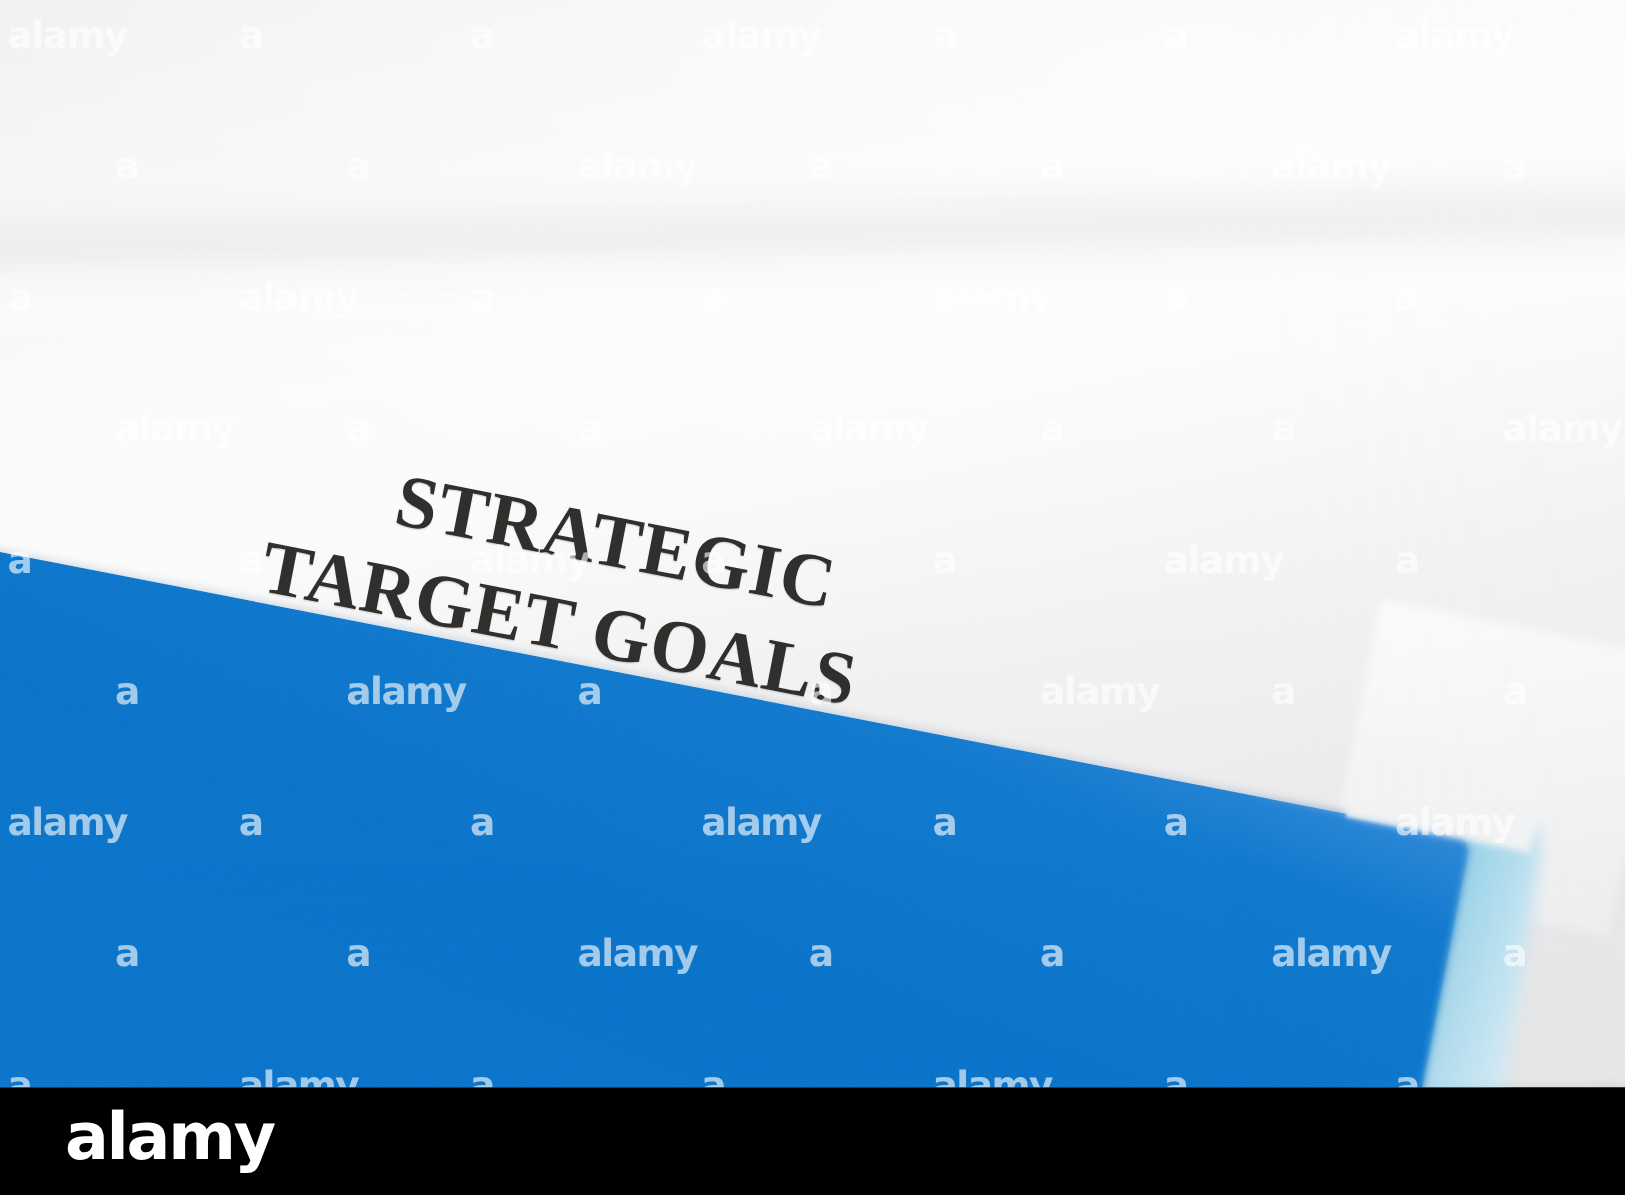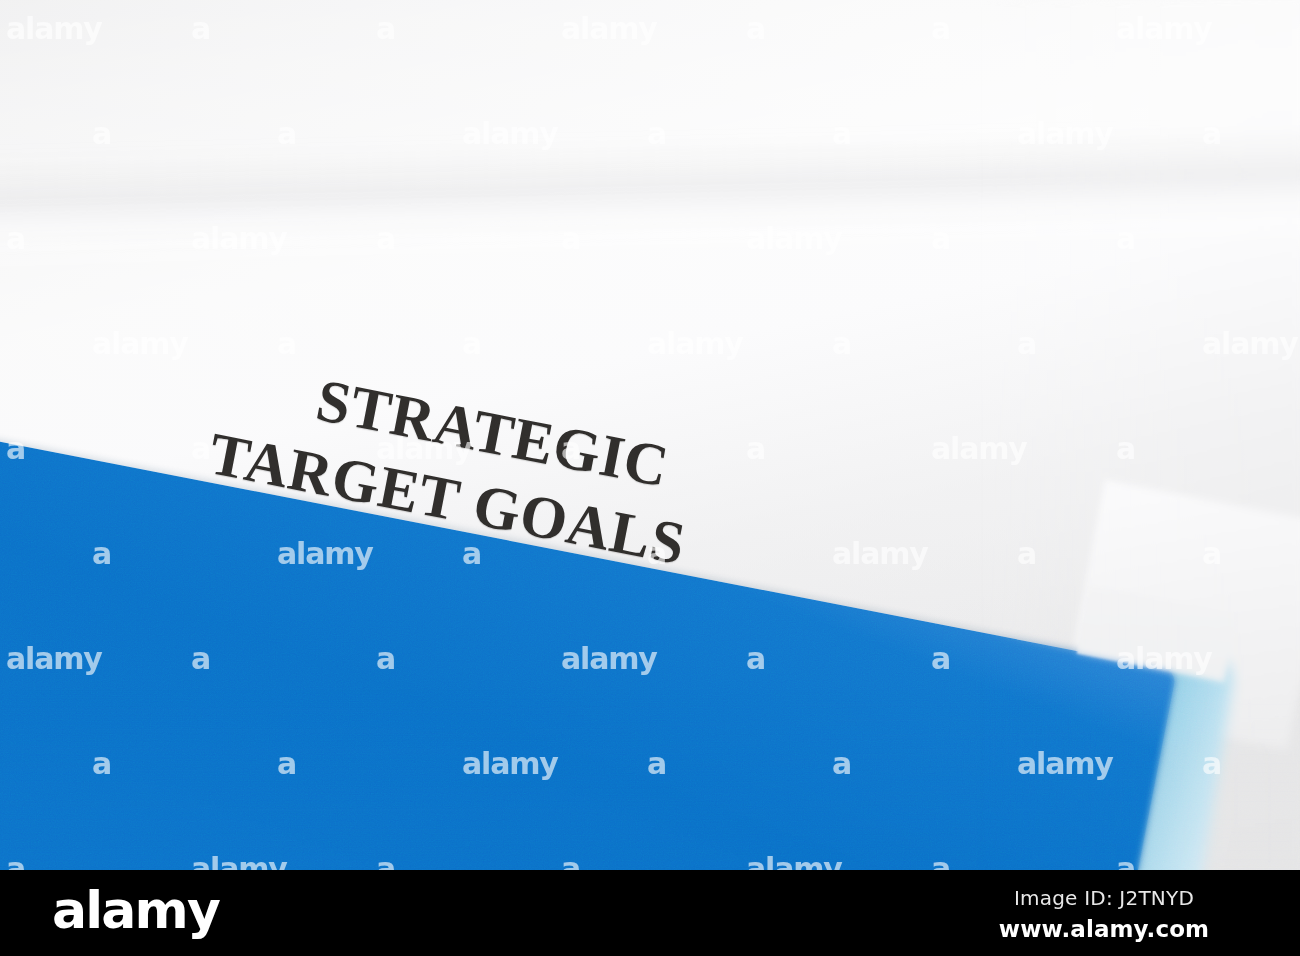--- a/index.html
+++ b/index.html
@@ -307,19 +307,15 @@
         <span class="sm" style="left: 376px; top: 854px;">a</span>
         <span class="sm" style="left: 561px; top: 854px;">a</span>
         <span class="big" style="left: 746px; top: 854px;">alamy</span>
         <span class="sm" style="left: 931px; top: 854px;">a</span>
         <span class="sm" style="left: 1116px; top: 854px;">a</span>
       </div>
   </div>
 
   <div id="footer">
     <div class="logo">alamy</div>
-    <div class="meta">
-      <div class="iid">Image ID: J2TNYD</div>
-      <div class="url">www.alamy.com</div>
-    </div>
   </div>
 
 </div>
 
 </body></html>

